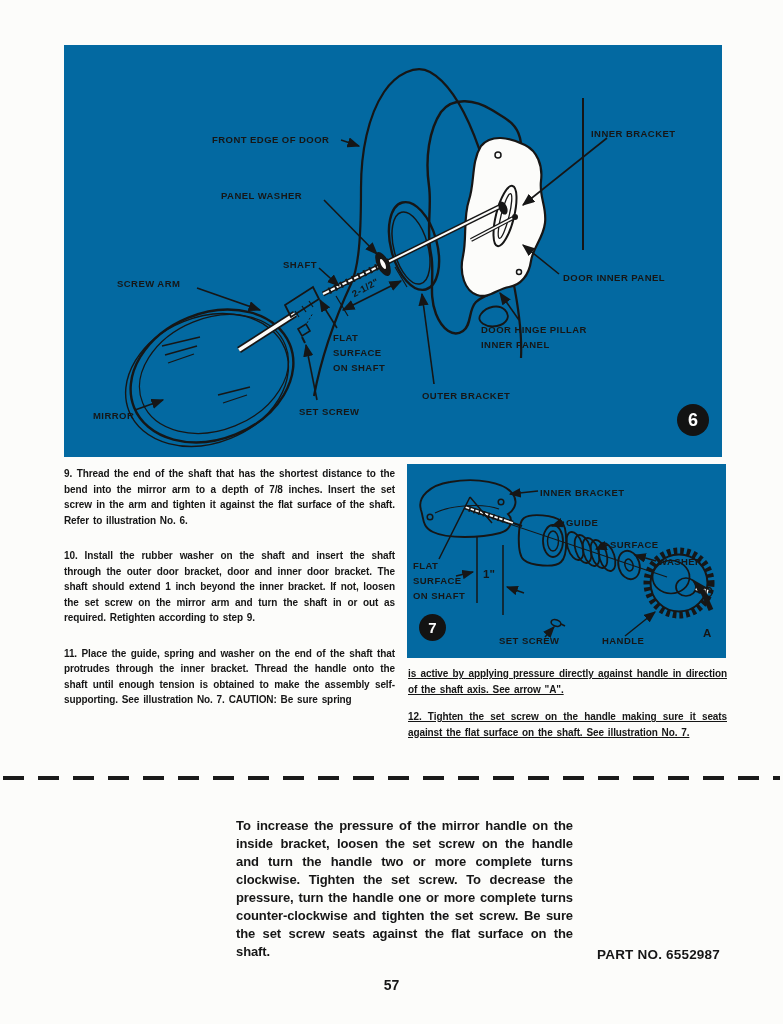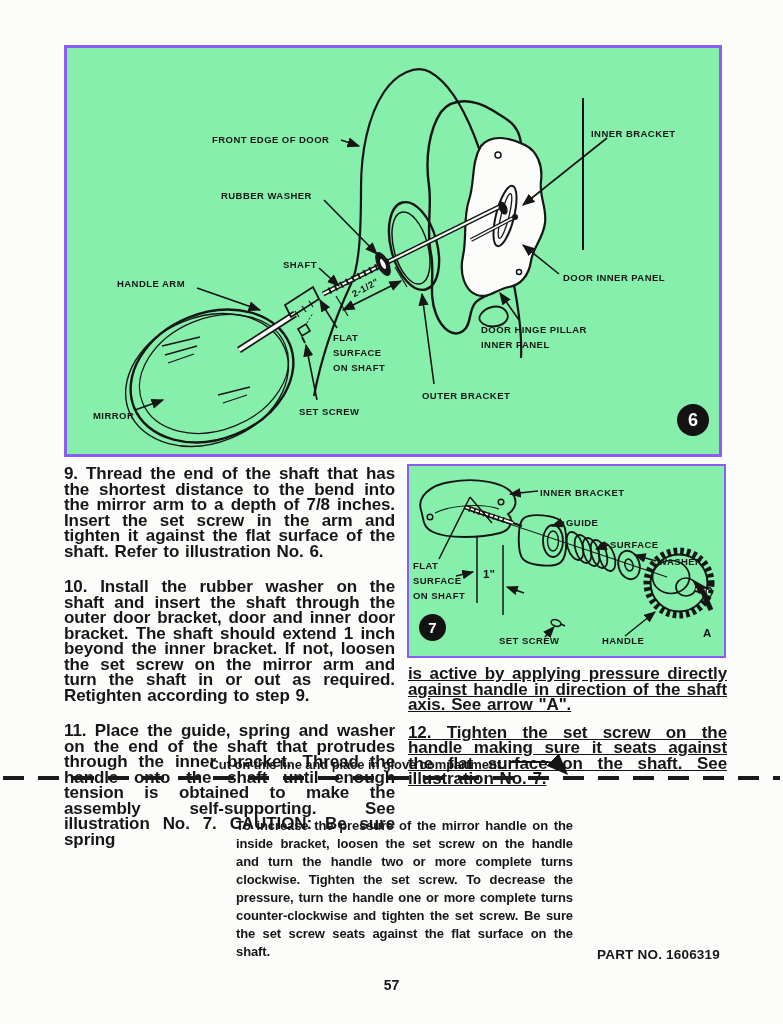--- a/index.html
+++ b/index.html
@@ -1,30 +1,30 @@
 <!DOCTYPE html>
 <html><head>
 <meta charset="utf-8">
 <style>
   html,body{margin:0;padding:0;background:#e8e8e6;}
   #page{position:relative;width:783px;height:1024px;background:#fcfcfa;color:#161616;
         font-family:"Liberation Sans","DejaVu Sans",sans-serif;font-weight:700;overflow:hidden;margin:0 auto;}
-  .fig{position:absolute;border:3px solid #8b5cf6;background:#86efac;box-sizing:border-box;}
+  .fig{position:absolute;border:3px solid #0369a1;background:#0369a1;box-sizing:border-box;}
   .fig svg{position:absolute;left:0;top:0;}
   .lbl{position:absolute;font-size:9.5px;line-height:15px;letter-spacing:.45px;white-space:pre-line;color:#161616;}
   .lbl.big{font-size:11.5px;letter-spacing:.2px;}
   .rot{transform:rotate(-29deg);transform-origin:left top;}
   .badge{position:absolute;background:#131313;color:#fdfdfd;border-radius:50%;
          display:flex;align-items:center;justify-content:center;font-weight:700;}
   #badge6{left:610px;top:356px;width:32px;height:32px;font-size:18px;}
   #badge7{left:10px;top:148px;width:27px;height:27px;font-size:15px;}
   .col{position:absolute;}
   #col-left{left:64px;top:466px;width:331px;}
   #col-right{left:408px;top:666px;width:319px;}
-  .para{margin:0 0 20px;font-size:17px;line-height:15.5px;text-align:justify;
+  .para{margin:0 0 20px;font-size:10px;line-height:15.5px;text-align:justify;
         letter-spacing:-.1px;word-spacing:1.2px;}
   #col-right .para{margin-bottom:12px;text-decoration:underline;}
   #fig6{left:64px;top:45px;width:658px;height:412px;}
   #fig7{left:407px;top:464px;width:319px;height:194px;border-width:2.5px;}
   #cutline-row{position:absolute;left:0;top:751px;width:100%;display:flex;
                justify-content:center;align-items:center;}
   #cutline-row span{font-size:13px;letter-spacing:-.1px;}
   #cut-arrow{margin-left:3px;margin-top:4px;}
   #dashline{position:absolute;left:3px;right:3px;top:776px;height:4px;
             background:repeating-linear-gradient(90deg,#1a1a1a 0 21px,transparent 21px 35px);}
@@ -114,23 +114,23 @@
         <path d="M 367,336 L 355,246" marker-end="url(#ah)"></path>
         <path d="M 250,352 L 239,297" marker-end="url(#ah)"></path>
         <path d="M 68,362 L 96,352" marker-end="url(#ah)"></path>
         <path d="M 276,262 L 334,233" marker-start="url(#ah)" marker-end="url(#ah)"></path>
         <path d="M 281,268 L 269,248" stroke-width="1.2"></path>
         <path d="M 340,239 L 328,219" stroke-width="1.2"></path>
       </g>
     </svg>
     <div class="lbl" style="left:145px;top:84px">FRONT EDGE OF DOOR</div>
     <div class="lbl" style="left:524px;top:78px">INNER BRACKET</div>
-    <div class="lbl" style="left:154px;top:140px">RUBBER WASHER</div>
+    <div class="lbl" style="left:154px;top:140px">PANEL WASHER</div>
     <div class="lbl" style="left:216px;top:209px">SHAFT</div>
-    <div class="lbl" style="left:50px;top:228px">HANDLE ARM</div>
+    <div class="lbl" style="left:50px;top:228px">SCREW ARM</div>
     <div class="lbl rot" style="left:282px;top:240px">2-1/2"</div>
     <div class="lbl" style="left:266px;top:282px">FLAT
 SURFACE
 ON SHAFT</div>
     <div class="lbl" style="left:496px;top:222px">DOOR INNER PANEL</div>
     <div class="lbl" style="left:414px;top:274px">DOOR HINGE PILLAR
 INNER PANEL</div>
     <div class="lbl" style="left:355px;top:340px">OUTER BRACKET</div>
     <div class="lbl" style="left:232px;top:356px">SET SCREW</div>
     <div class="lbl" style="left:26px;top:360px">MIRROR</div>
@@ -219,30 +219,19 @@
     <div class="lbl" style="left:193px;top:167px">HANDLE</div>
     <div class="lbl big" style="left:294px;top:160px">A</div>
     <div class="badge" id="badge7">7</div>
   </section>
 
   <div class="col" id="col-right">
     <p class="para">is active by applying pressure directly against handle in direction of the shaft axis. See arrow "A".</p>
     <p class="para">12. Tighten the set screw on the handle making sure it seats against the flat surface on the shaft. See illustration No. 7.</p>
   </div>
 
-  <div id="cutline-row">
-    <span>Cut on this line and place in glove compartment.</span>
-    <svg id="cut-arrow" width="66" height="22" viewBox="0 0 66 22">
-      <defs>
-        <marker id="cah" viewBox="0 0 10 8" refX="8" refY="4" markerWidth="10" markerHeight="8" orient="auto">
-          <path d="M0,0 L10,4 L0,8 Z" fill="#161616"></path>
-        </marker>
-      </defs>
-      <path d="M 2,7 L 40,7 C 48,7 52,11 58,17" class="ink" stroke-width="2.2" fill="none" marker-end="url(#cah)"></path>
-    </svg>
-  </div>
   <div id="dashline"></div>
 
   <p id="adj-body">To increase the pressure of the mirror handle on the inside bracket, loosen the set screw on the handle and turn the handle two or more complete turns clockwise. Tighten the set screw. To decrease the pressure, turn the handle one or more complete turns counter-clockwise and tighten the set screw. Be sure the set screw seats against the flat surface on the shaft.</p>
 
-  <div id="part-no">PART NO. 1606319</div>
+  <div id="part-no">PART NO. 6552987</div>
   <div id="page-num">57</div>
 </div>
 
 </body></html>

